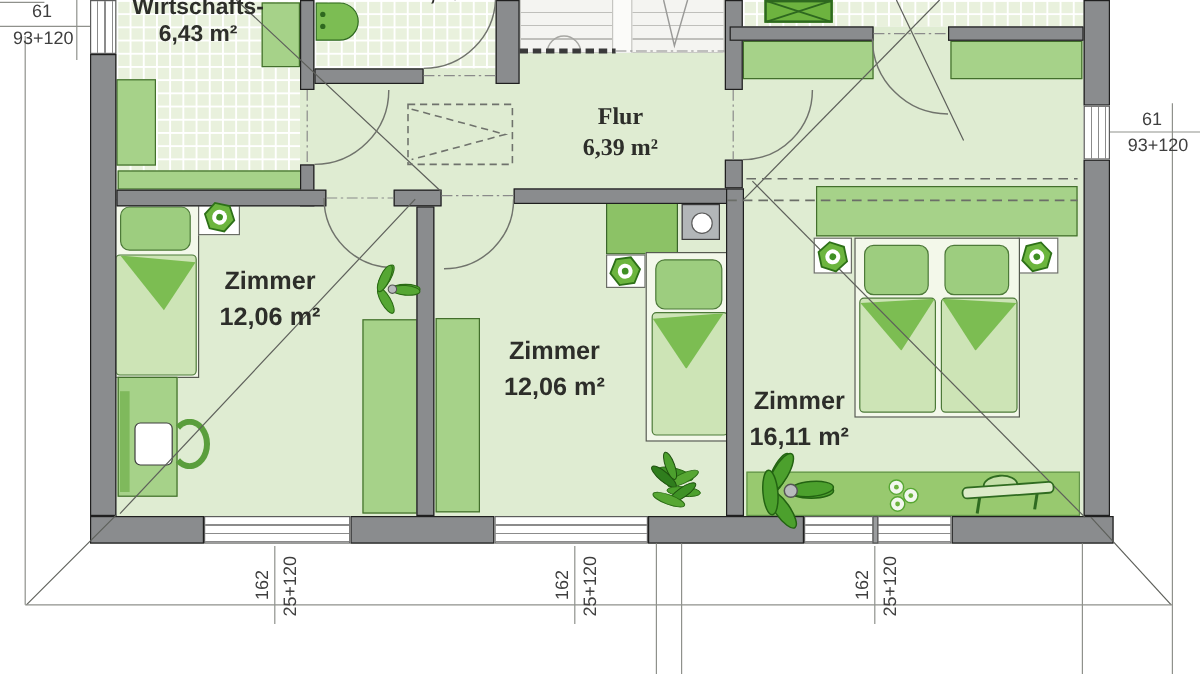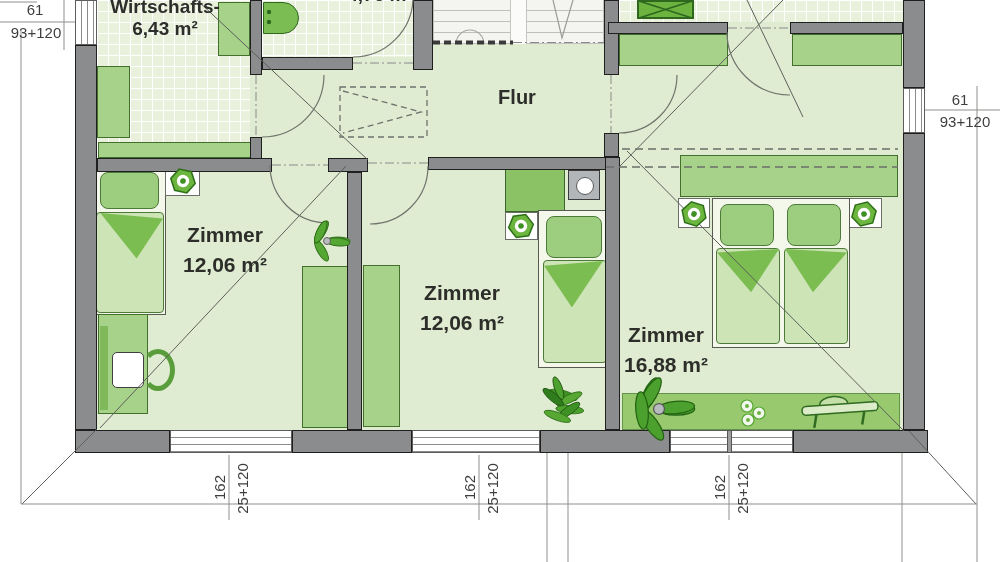--- a/index.html
+++ b/index.html
@@ -263,34 +263,35 @@
     </g>
   </svg>
 
   <div class="label" style="left:85px;top:-4px;width:160px;font-size:19px;">
     <div>Wirtschafts-</div>
     <div>6,43 m²</div>
   </div>
   <div class="label" style="left:330px;top:-16px;width:100px;font-size:19px;">
     <div>4,76 m²</div>
   </div>
-  <div class="label" style="left:457px;top:84px;width:120px;font-size:20px;line-height:1.3;">
+  <div class="label" style="left:457px;top:84px;width:120px;font-size:20px;line-height:1.3;font-family:Liberation Serif, serif;">
     <div>Flur</div>
+    <div>6,39 m²</div>
   </div>
   <div class="label" style="left:155px;top:220px;width:140px;font-size:21px;line-height:1.45;">
     <div>Zimmer</div>
     <div>12,06 m²</div>
   </div>
   <div class="label" style="left:392px;top:278px;width:140px;font-size:21px;line-height:1.45;">
     <div>Zimmer</div>
     <div>12,06 m²</div>
   </div>
   <div class="label" style="left:596px;top:320px;width:140px;font-size:21px;line-height:1.45;">
     <div>Zimmer</div>
-    <div>16,88 m²</div>
+    <div>16,11 m²</div>
   </div>
 
   <div class="dim" style="left:10px;top:1px;width:50px;">61</div>
   <div class="dim" style="left:2px;top:24px;width:68px;">93+120</div>
   <div class="dim" style="left:938px;top:91px;width:44px;">61</div>
   <div class="dim" style="left:928px;top:113px;width:74px;">93+120</div>
 
   <div class="dim rot" style="left:179px;top:479px;width:80px;">162</div>
   <div class="dim rot" style="left:202px;top:480px;width:80px;">25+120</div>
   <div class="dim rot" style="left:429px;top:479px;width:80px;">162</div>

